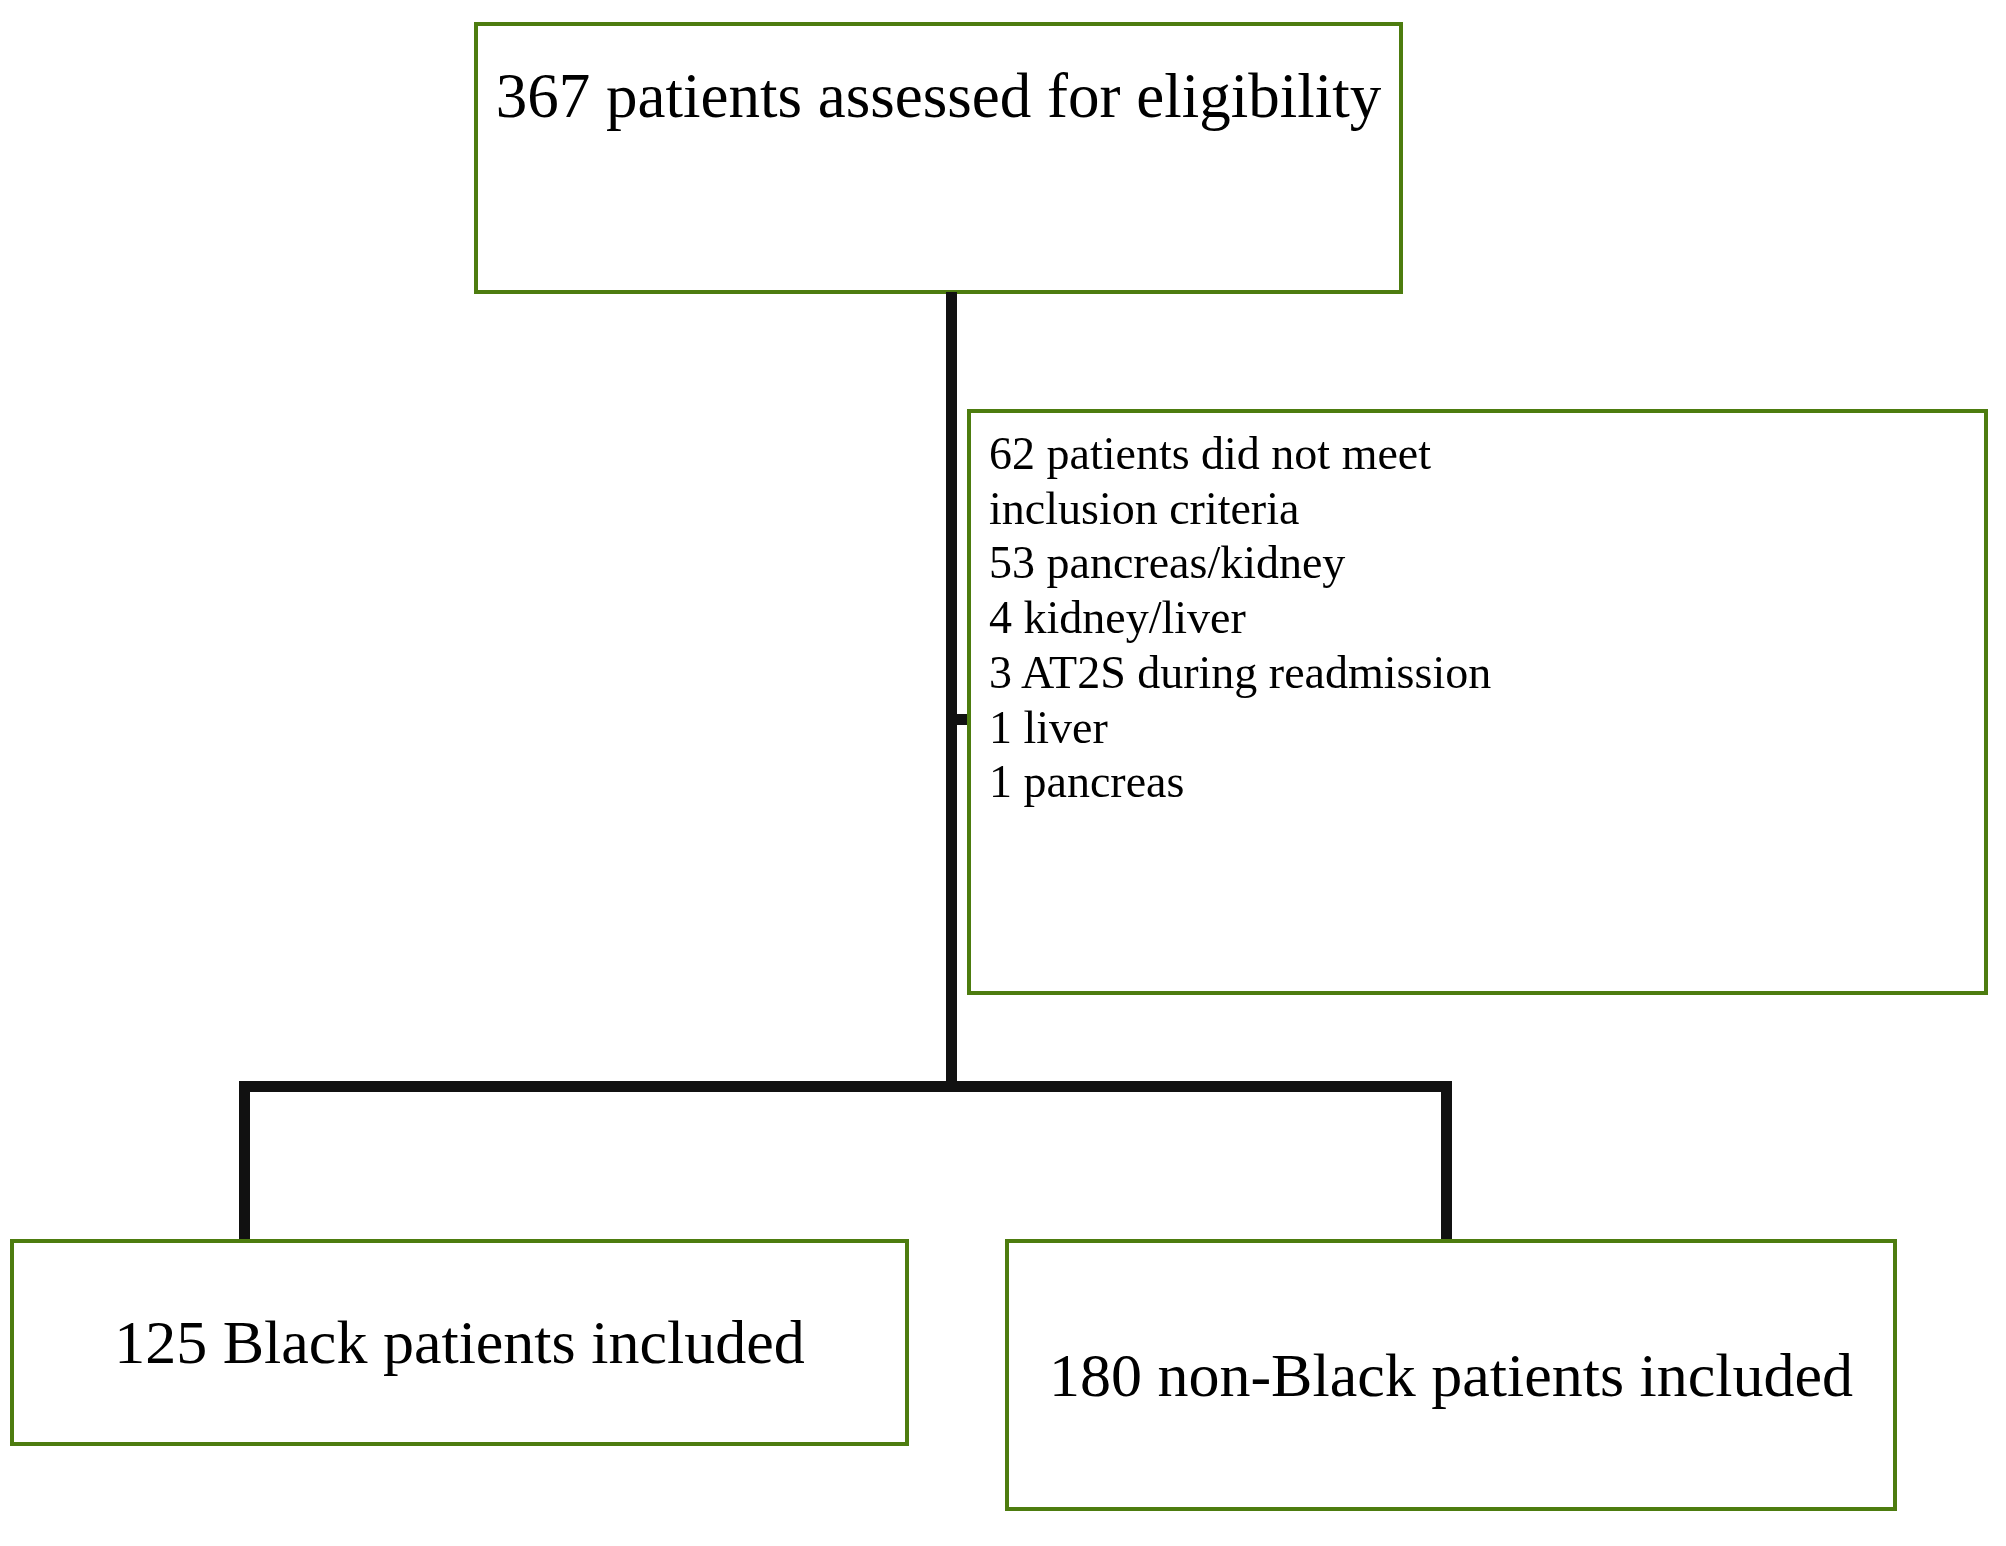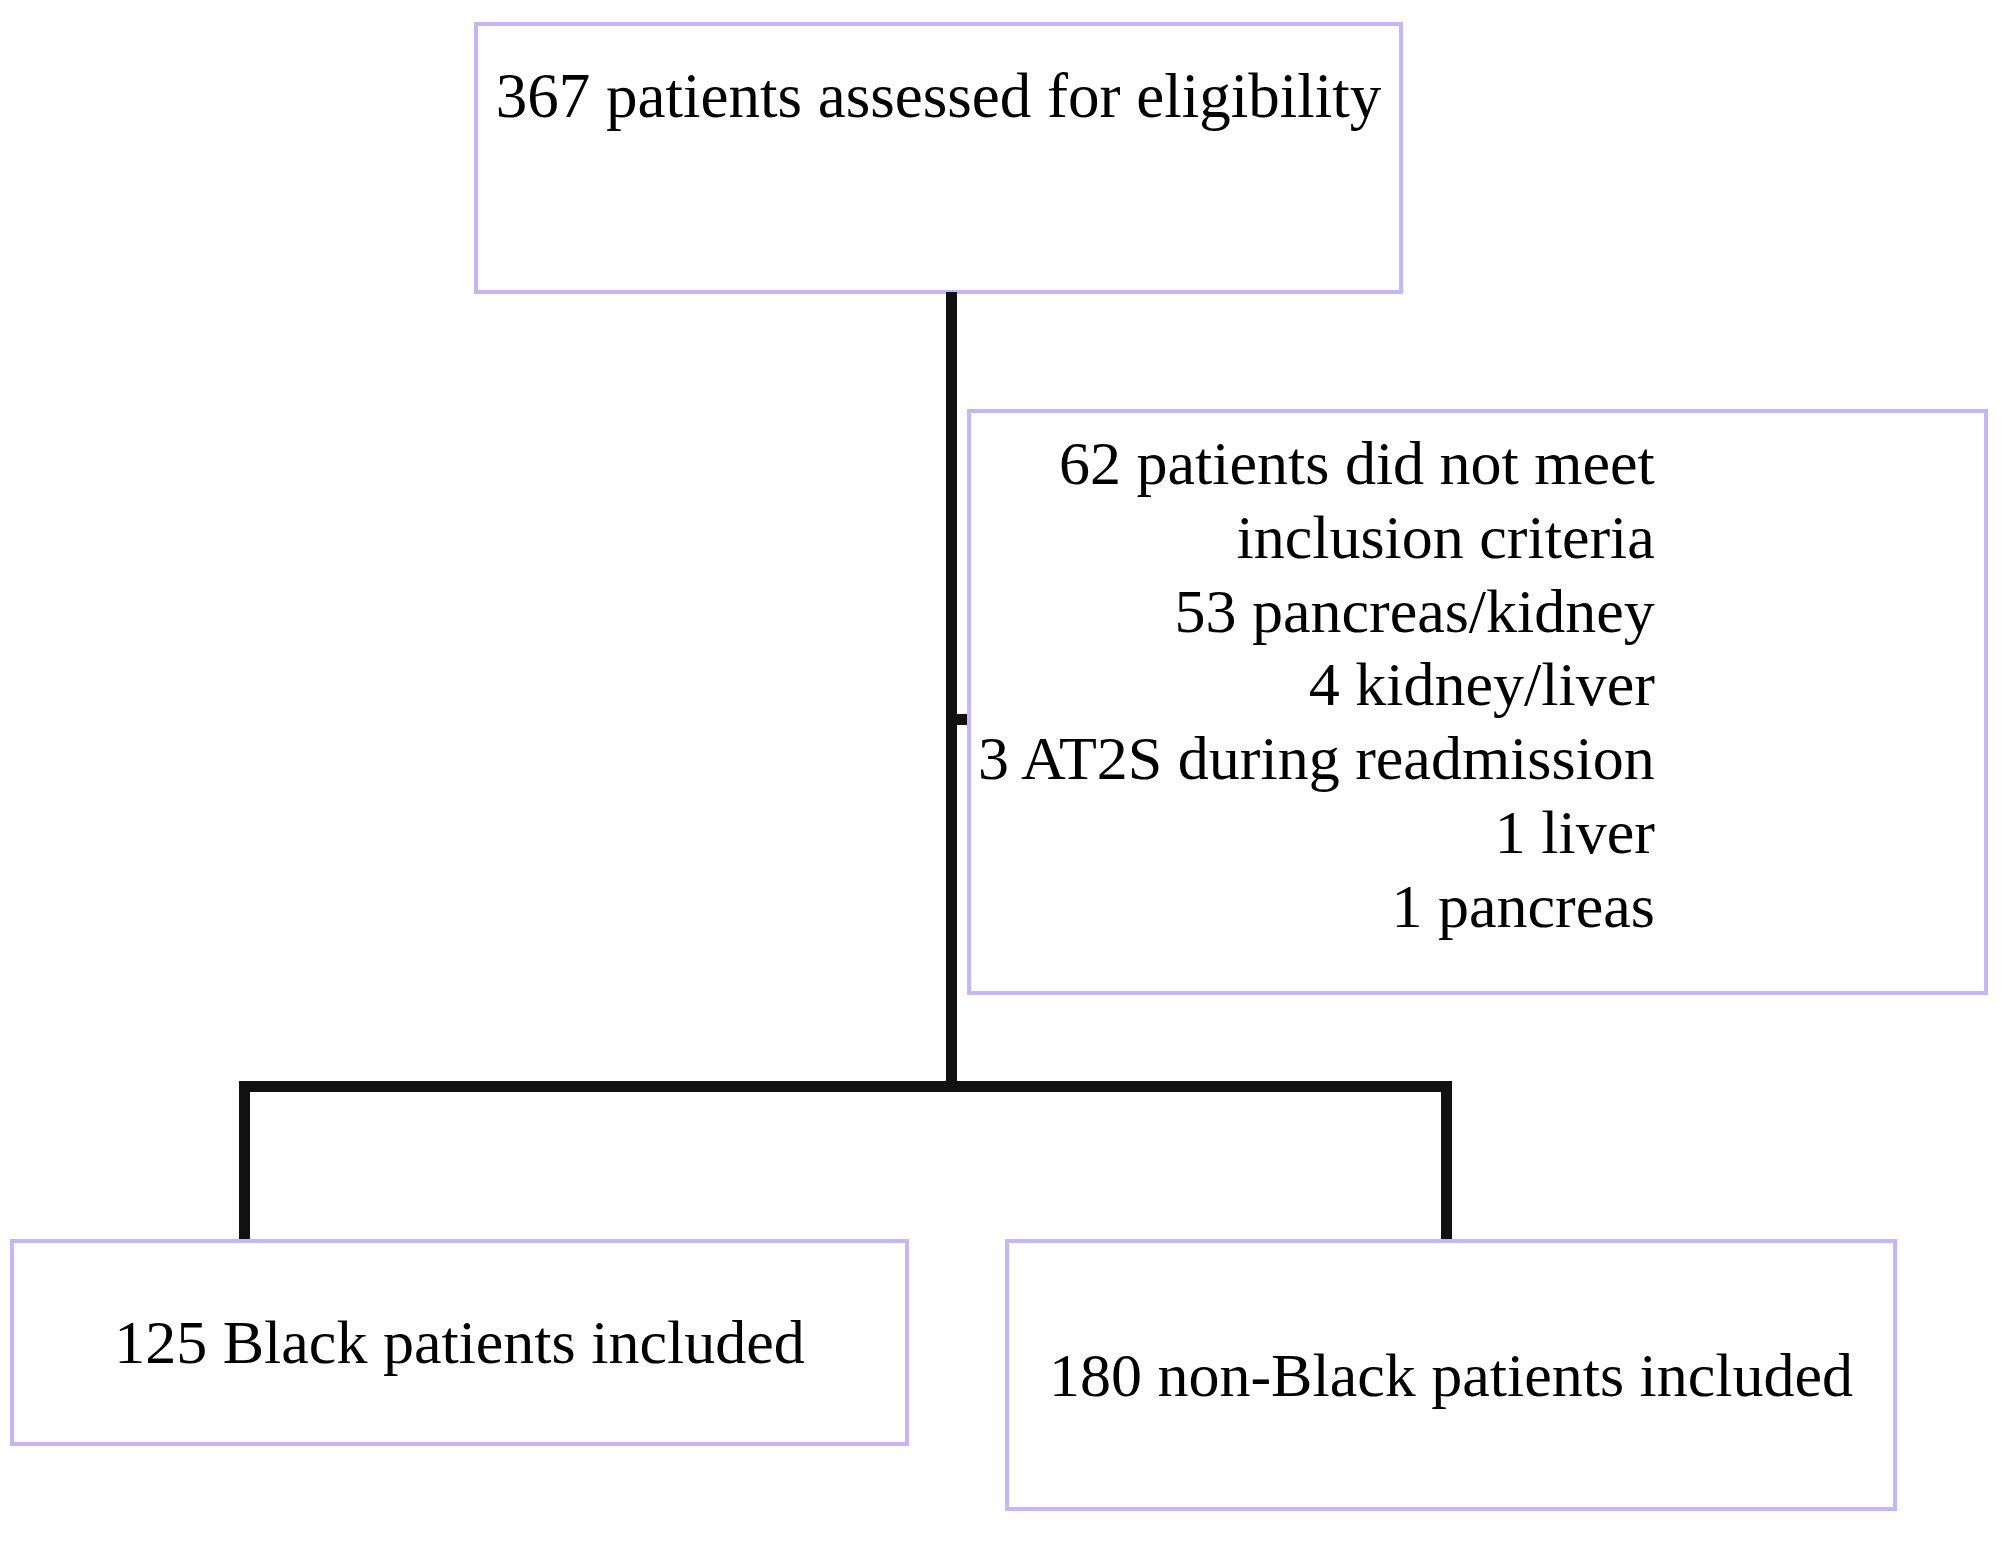--- a/index.html
+++ b/index.html
@@ -11,21 +11,21 @@
     position: relative;
     width: 2006px;
     height: 1546px;
     background: #ffffff;
     overflow: hidden;
     font-family: "Liberation Serif", "DejaVu Serif", serif;
     color: #000000;
   }
   .box {
     position: absolute;
-    border: 4px solid #c4b5fd;
+    border: 4px solid #4d7c0f;
     background: #ffffff;
     box-sizing: border-box;
     display: flex;
     align-items: center;
     justify-content: center;
   }
   .box-text {
     font-family: "Liberation Serif", "DejaVu Serif", serif;
     color: #000000;
     line-height: 1.08;
@@ -50,23 +50,23 @@
   
   #box-excluded {
     left: 967px;
     top: 409px;
     width: 1021px;
     height: 586px;
     align-items: flex-start;
     justify-content: flex-start;
   }
   #box-excluded .box-text {
-    font-size: 62px;
-    text-align: right;
-    padding: 14px 0 0 7px;
+    font-size: 46px;
+    text-align: left;
+    padding: 14px 0 0 18px;
     line-height: 1.19;
   }
 
   
   #box-black {
     left: 10px;
     top: 1239px;
     width: 899px;
     height: 207px;
   }

